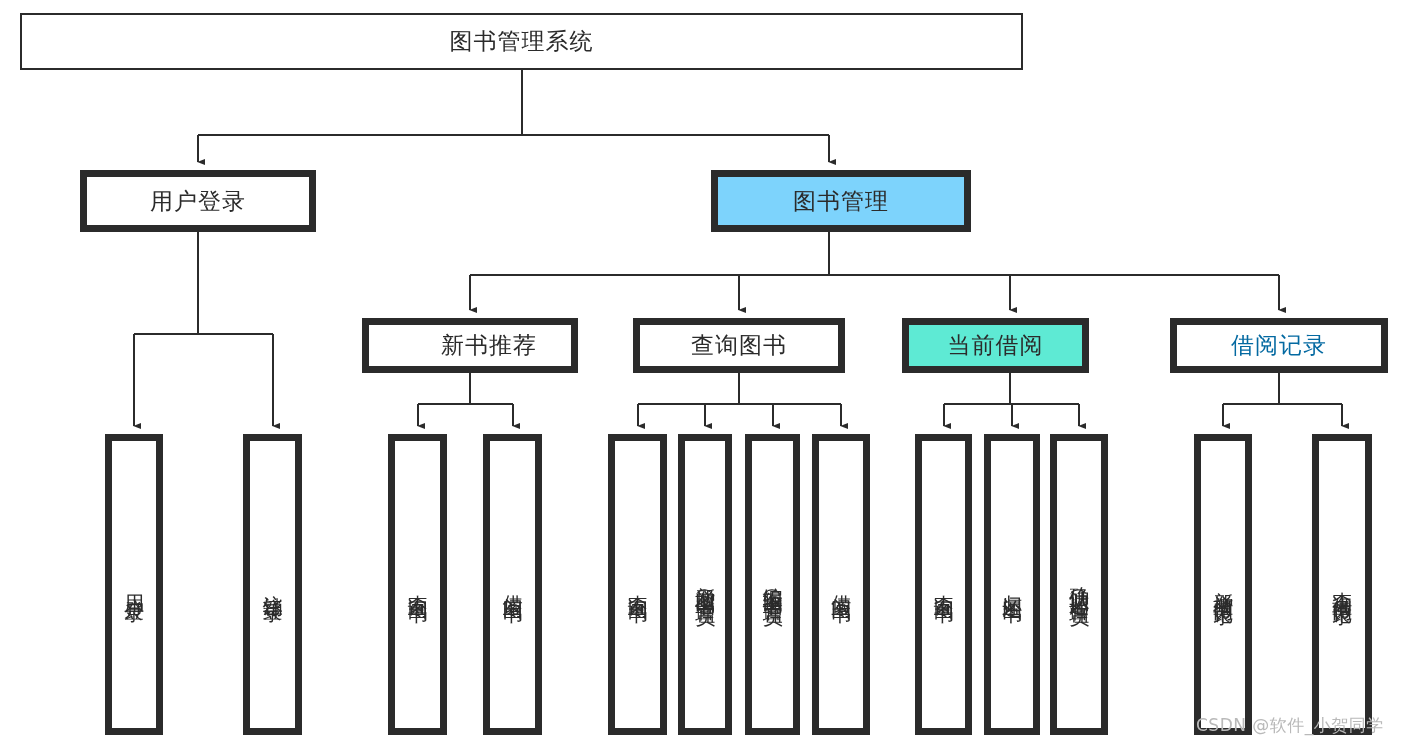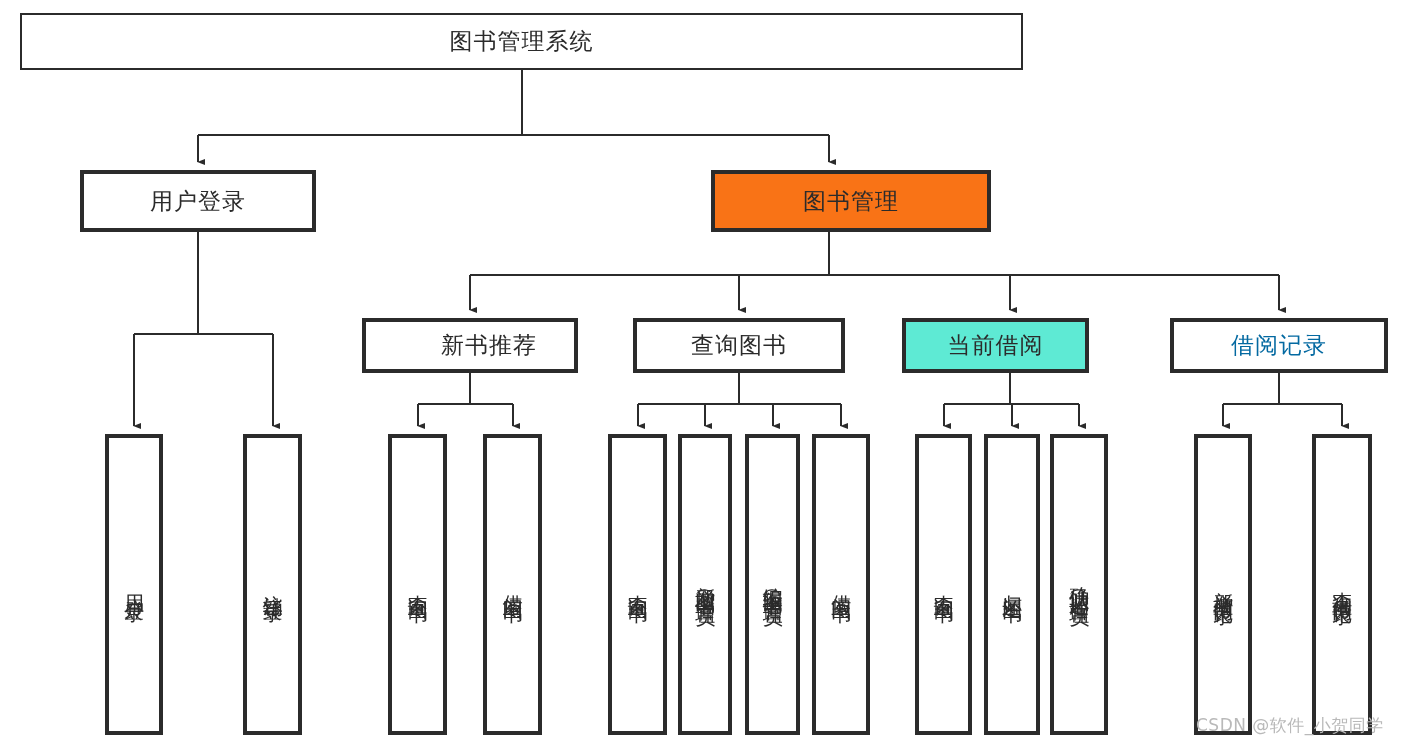--- a/index.html
+++ b/index.html
@@ -8,21 +8,21 @@
     width:1405px;height:747px;
     font-family:"DejaVu Sans","Liberation Sans",sans-serif;
     overflow:hidden;position:relative;
   }
   #diagram-root{position:relative;width:1405px;height:747px;}
   svg#tree-svg{position:absolute;left:0;top:0;width:1405px;height:747px;display:block;}
 
   .node-box{
     position:absolute;
     background:#ffffff;
-    border:4px solid #eab308;
+    border:7px solid #eab308;
     box-sizing:border-box;
     display:flex;
     align-items:center;
     justify-content:center;
   }
   .node-box.root{border-width:2px;}
   .node-label{
     color:#2b2b2b;
     font-size:23px;
     line-height:1.25;
@@ -93,21 +93,21 @@
       <line x1="1223" y1="404" x2="1223" y2="426" stroke="#2b2b2b" stroke-width="2.4" shape-rendering="crispEdges" marker-end="url(#arrowhead)"></line>
       <line x1="1342" y1="404" x2="1342" y2="426" stroke="#2b2b2b" stroke-width="2.4" shape-rendering="crispEdges" marker-end="url(#arrowhead)"></line>
     </svg>
   <div id="nodes-layer">
       <div class="node-box root" style="left: 20px; top: 13px; width: 1003px; height: 57px; border-color: rgb(43, 43, 43); background: rgb(255, 255, 255);">
         <div class="node-label" style="color: rgb(43, 43, 43);">图书管理系统</div>
       </div>
       <div class="node-box branch" style="left: 80px; top: 170px; width: 236px; height: 62px; border-color: rgb(43, 43, 43); background: rgb(255, 255, 255);">
         <div class="node-label" style="color: rgb(43, 43, 43);">用户登录</div>
       </div>
-      <div class="node-box branch" style="left: 711px; top: 170px; width: 280px; height: 62px; border-color: rgb(43, 43, 43); background: #f97316;">
+      <div class="node-box branch" style="left: 711px; top: 170px; width: 260px; height: 62px; border-color: rgb(43, 43, 43); background: #7dd3fc;">
         <div class="node-label" style="color: rgb(43, 43, 43);">图书管理</div>
       </div>
       <div class="node-box branch" style="left: 362px; top: 318px; width: 216px; height: 55px; border-color: rgb(43, 43, 43); background: rgb(255, 255, 255);">
         <div class="node-label" style="color: rgb(43, 43, 43); margin-left: 38px;">新书推荐</div>
       </div>
       <div class="node-box branch" style="left: 633px; top: 318px; width: 212px; height: 55px; border-color: rgb(43, 43, 43); background: rgb(255, 255, 255);">
         <div class="node-label" style="color: rgb(43, 43, 43);">查询图书</div>
       </div>
       <div class="node-box branch" style="left: 902px; top: 318px; width: 187px; height: 55px; border-color: rgb(43, 43, 43); background: #5eead4;">
         <div class="node-label" style="color: rgb(43, 43, 43);">当前借阅</div>

